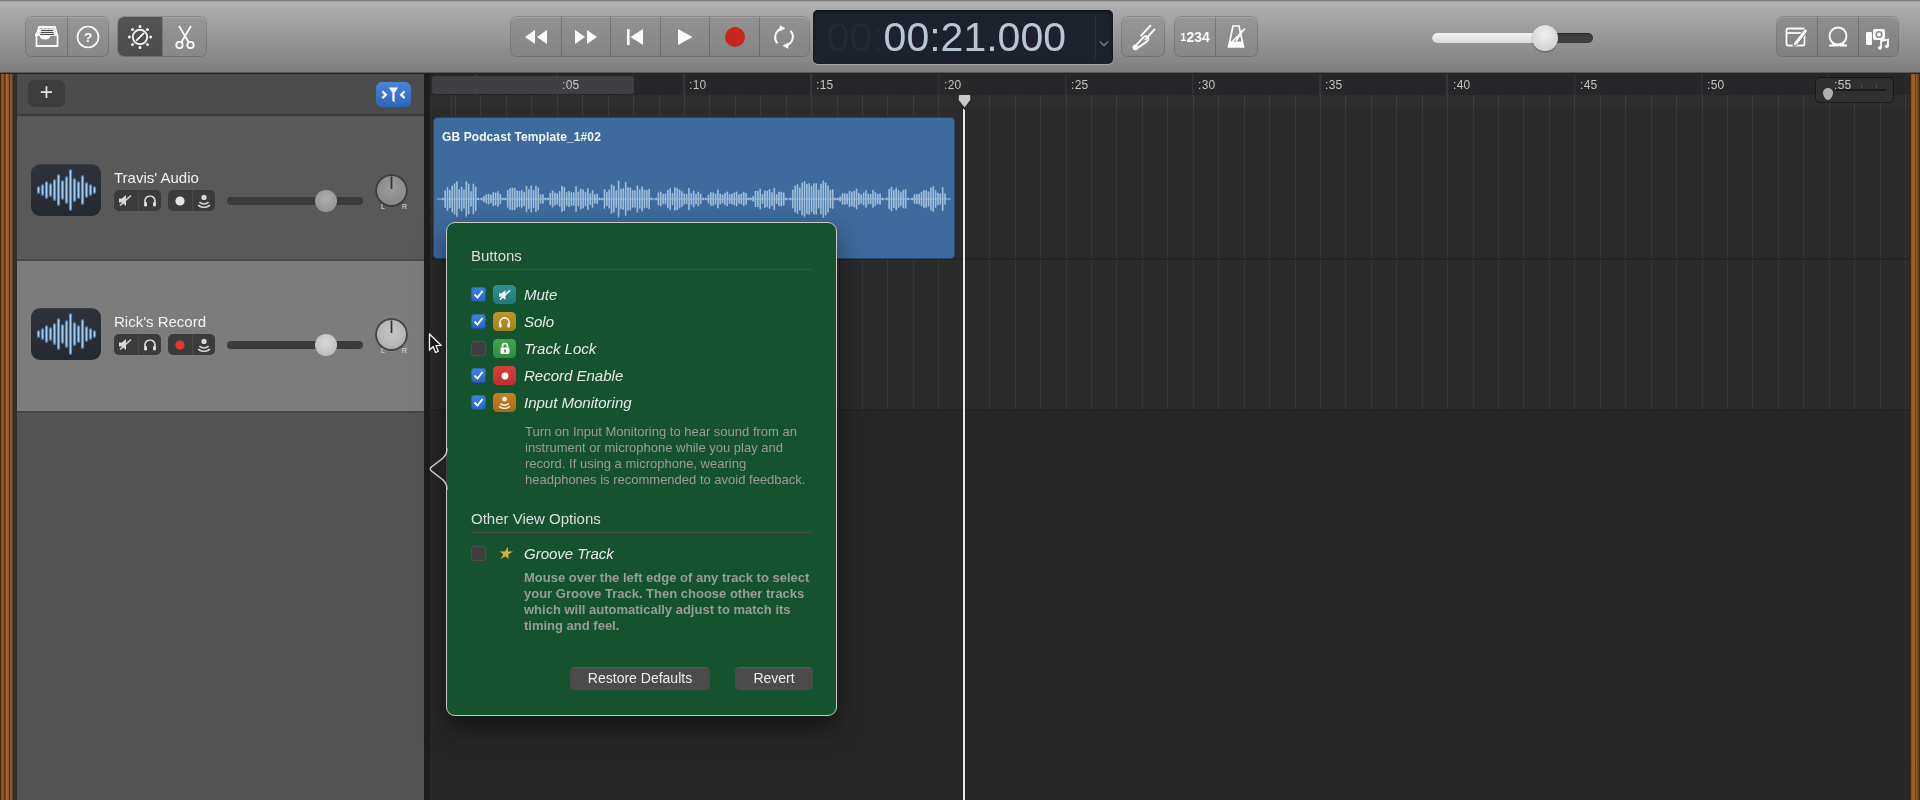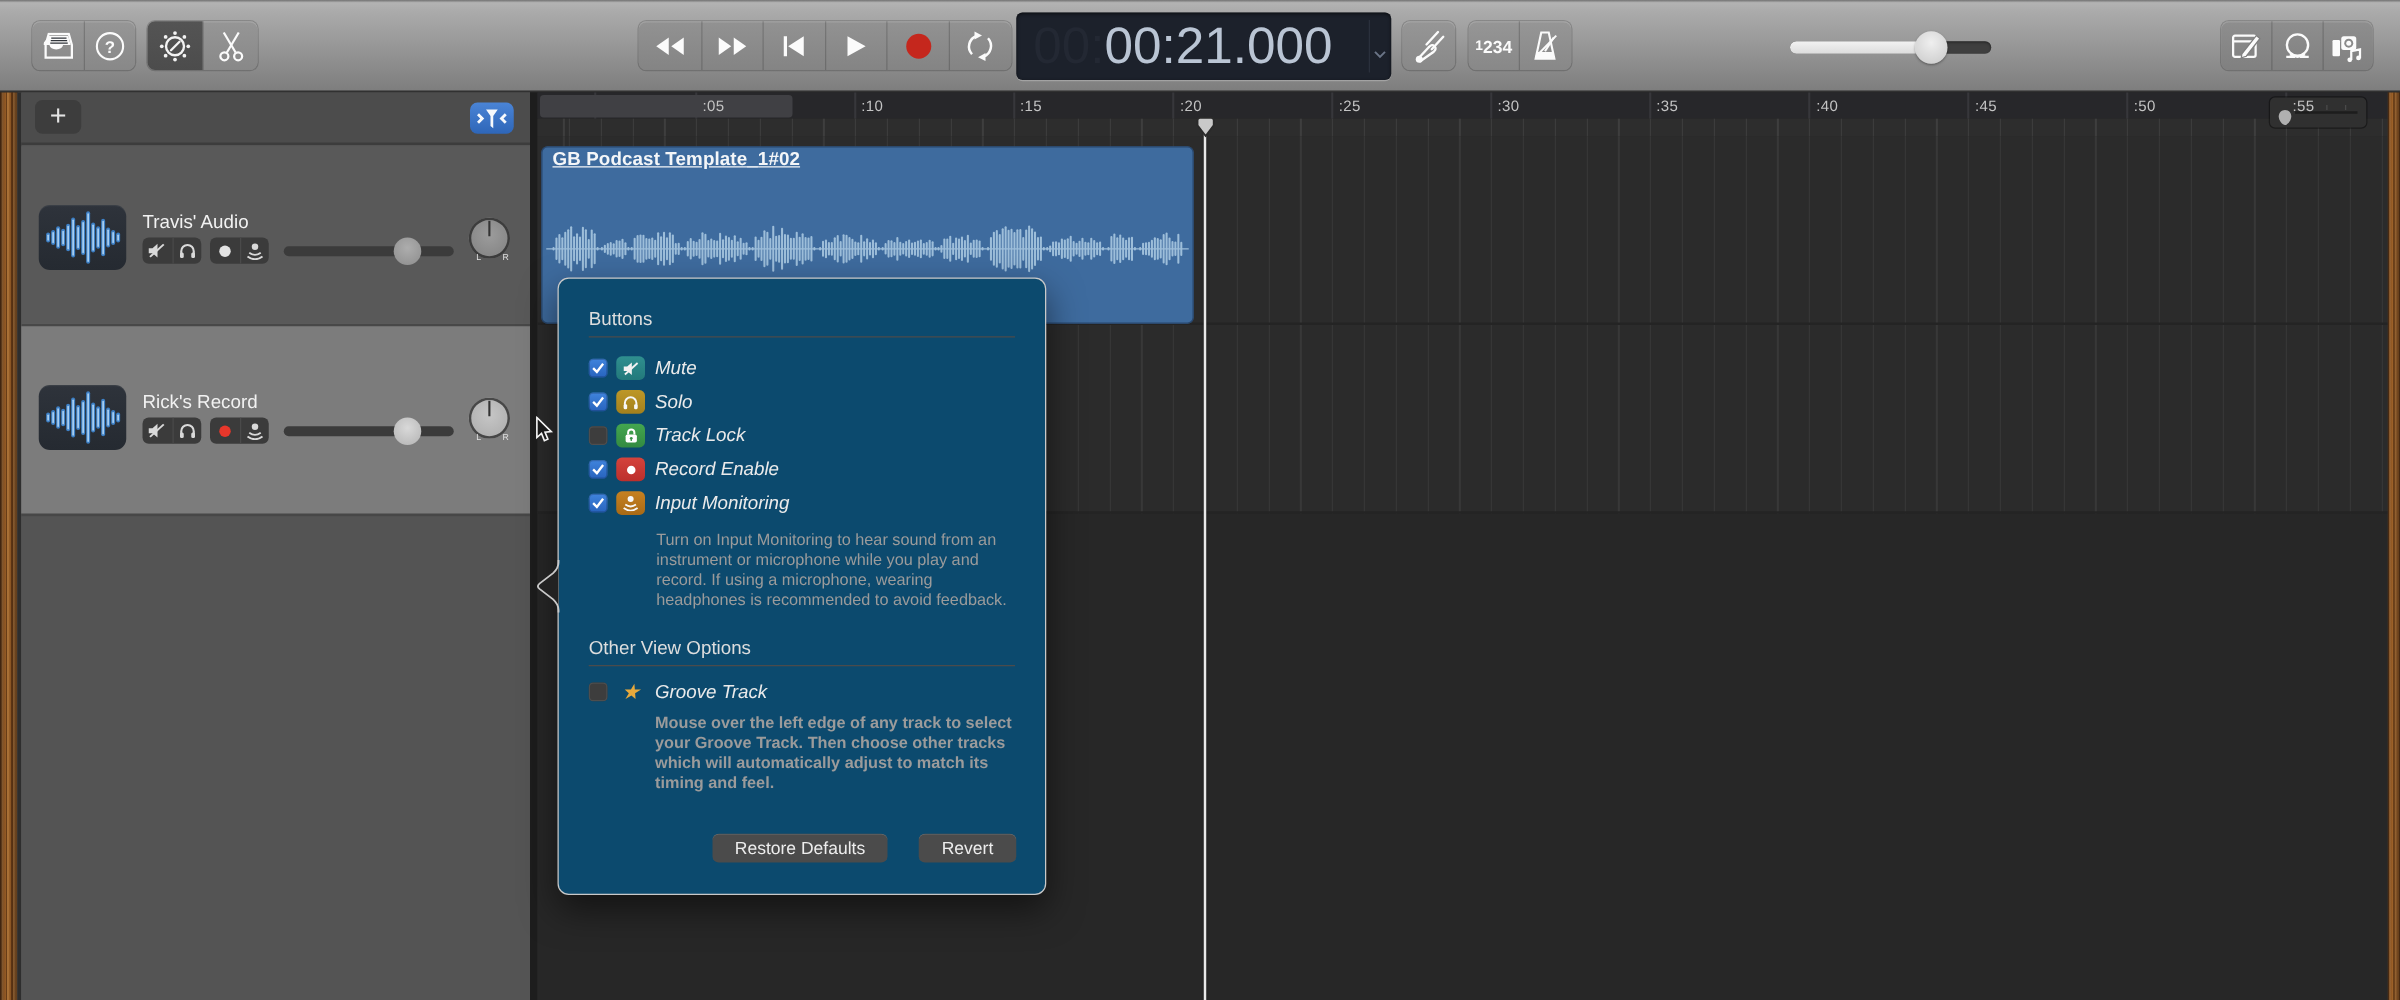--- a/index.html
+++ b/index.html
@@ -68,33 +68,33 @@
   background-position:25.1px 0; }
 #lanes { left:0; top:35px; width:1480px; height:302px; background:#2b2b2b;
   background-image:repeating-linear-gradient(90deg,#383838 0 1px, transparent 1px 25.44px);
   background-position:25.1px 0; }
 #lanediv1 { left:0; top:184px; width:1480px; height:2px; background:#242424; }
 #lanediv2 { left:0; top:335px; width:1480px; height:2px; background:#242424; }
 #belowlanes { left:0; top:337px; width:1480px; height:389px; background:#272727; }
 
 
 #region { left:3px; top:43px; width:522px; height:142px; background:#3e6b9e; border-radius:5px; box-shadow:inset 0 0 0 1px rgba(20,40,70,0.55); }
-#regionlabel { left:9px; top:2px; font-size:15px; font-weight:700; color:#f4f6f8; letter-spacing:0.1px;text-decoration:underline; }
+#regionlabel { left:9px; top:13px; font-size:12px; font-weight:700; color:#f4f6f8; letter-spacing:0.1px; }
 
 
 #phline { left:533px; top:21px; width:2px; height:705px; background:#e9e9e9; box-shadow:0 0 1px rgba(0,0,0,0.7); }
 #phhead { left:525.5px; top:19px; }
 
 
 #zoomw { left:1386px; top:4px; width:77px; height:24px; background:#303030; border-radius:4px; box-shadow:0 0 0 1px rgba(0,0,0,0.4); }
 #zoomtrack { left:1406px; top:15px; width:50px; height:2px; background:#1d1d1d; }
 #zoomthumb { left:1392px; top:13px; }
 
 
-#popover { left:446px; top:147.5px; width:391px; height:494px; background:#0c4a6e; border:1.5px solid #c9c9c9; border-radius:9px; box-shadow:0 12px 28px rgba(0,0,0,0.5); }
+#popover { left:446px; top:147.5px; width:391px; height:494px; background:#14532d; border:1.5px solid #c9c9c9; border-radius:9px; box-shadow:0 12px 28px rgba(0,0,0,0.5); }
 #poparrow { left:-22.5px; top:225px; }
 .psec { left:24px; font-size:15px; color:#dedede; }
 .psep { left:24px; width:341px; height:1px; background:#4b4b4b; }
 .prow { left:24px; height:20px; display:flex; align-items:center;font-style:italic; }
 .pcheck { width:15px; height:15px; border-radius:3.5px; flex:none; }
 .pcheck.on { background:linear-gradient(#4084dd,#2763bd); box-shadow:inset 0 0 0 1px rgba(0,0,0,0.2); }
 .pcheck.off { background:#3d3d3d; box-shadow:inset 0 0 0 1px #4e4e4e; }
 .picon { width:23px; height:19px; border-radius:4.5px; margin-left:7px; flex:none; display:flex; align-items:center; justify-content:center; }
 .plab { margin-left:8px; font-size:15px; color:#ebebeb; white-space:nowrap; }
 .pdesc { left:78px; width:320px; font-size:13px; line-height:16.2px; color:#9b9b9b; }

